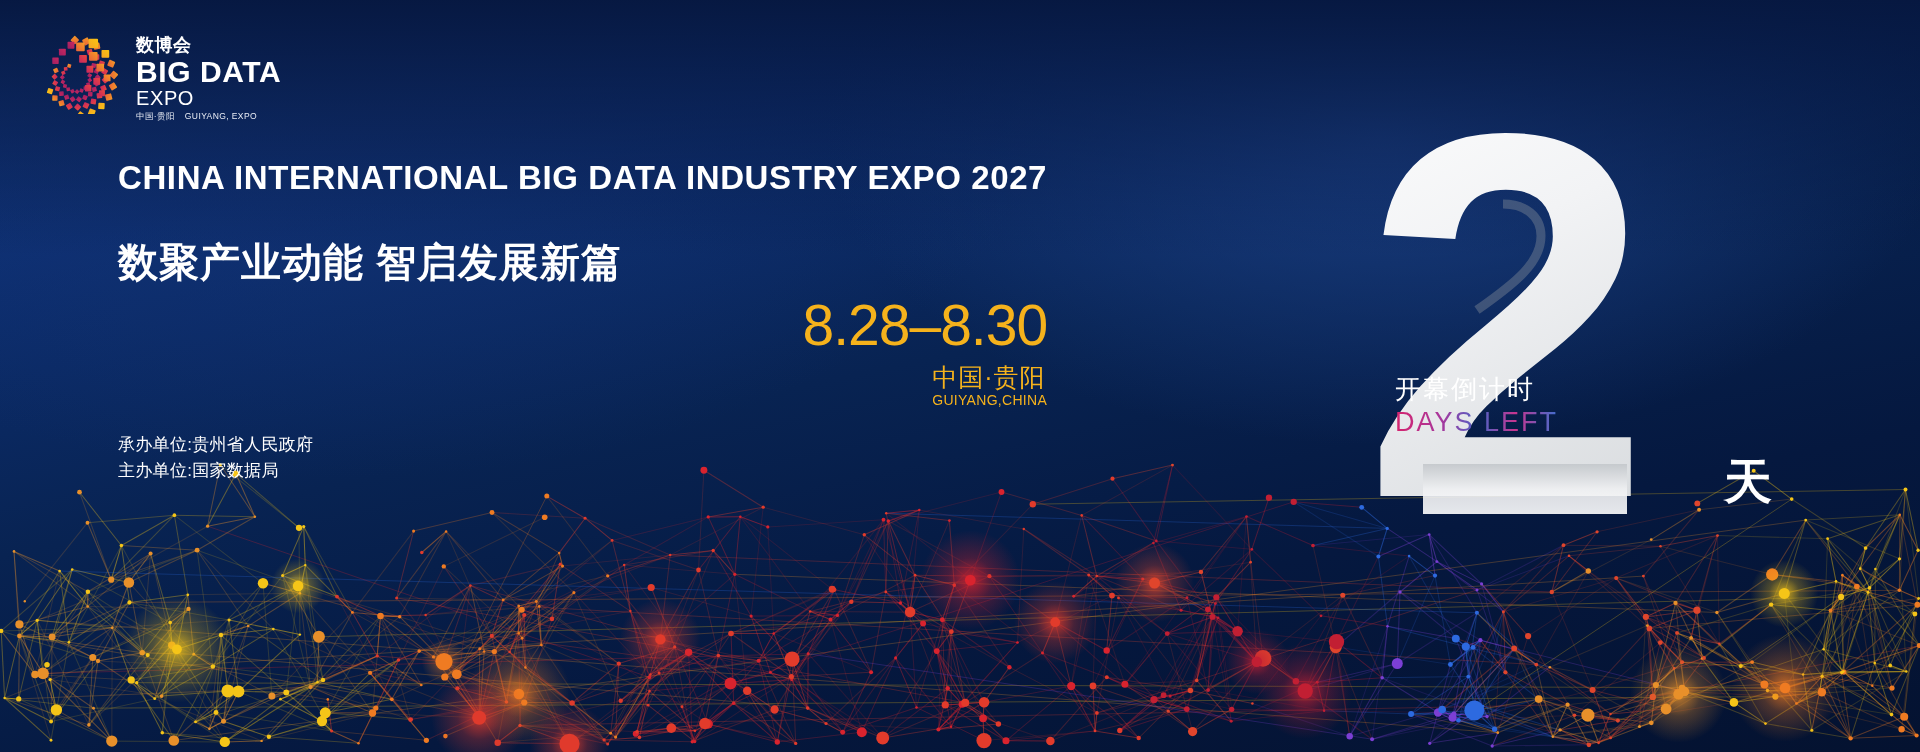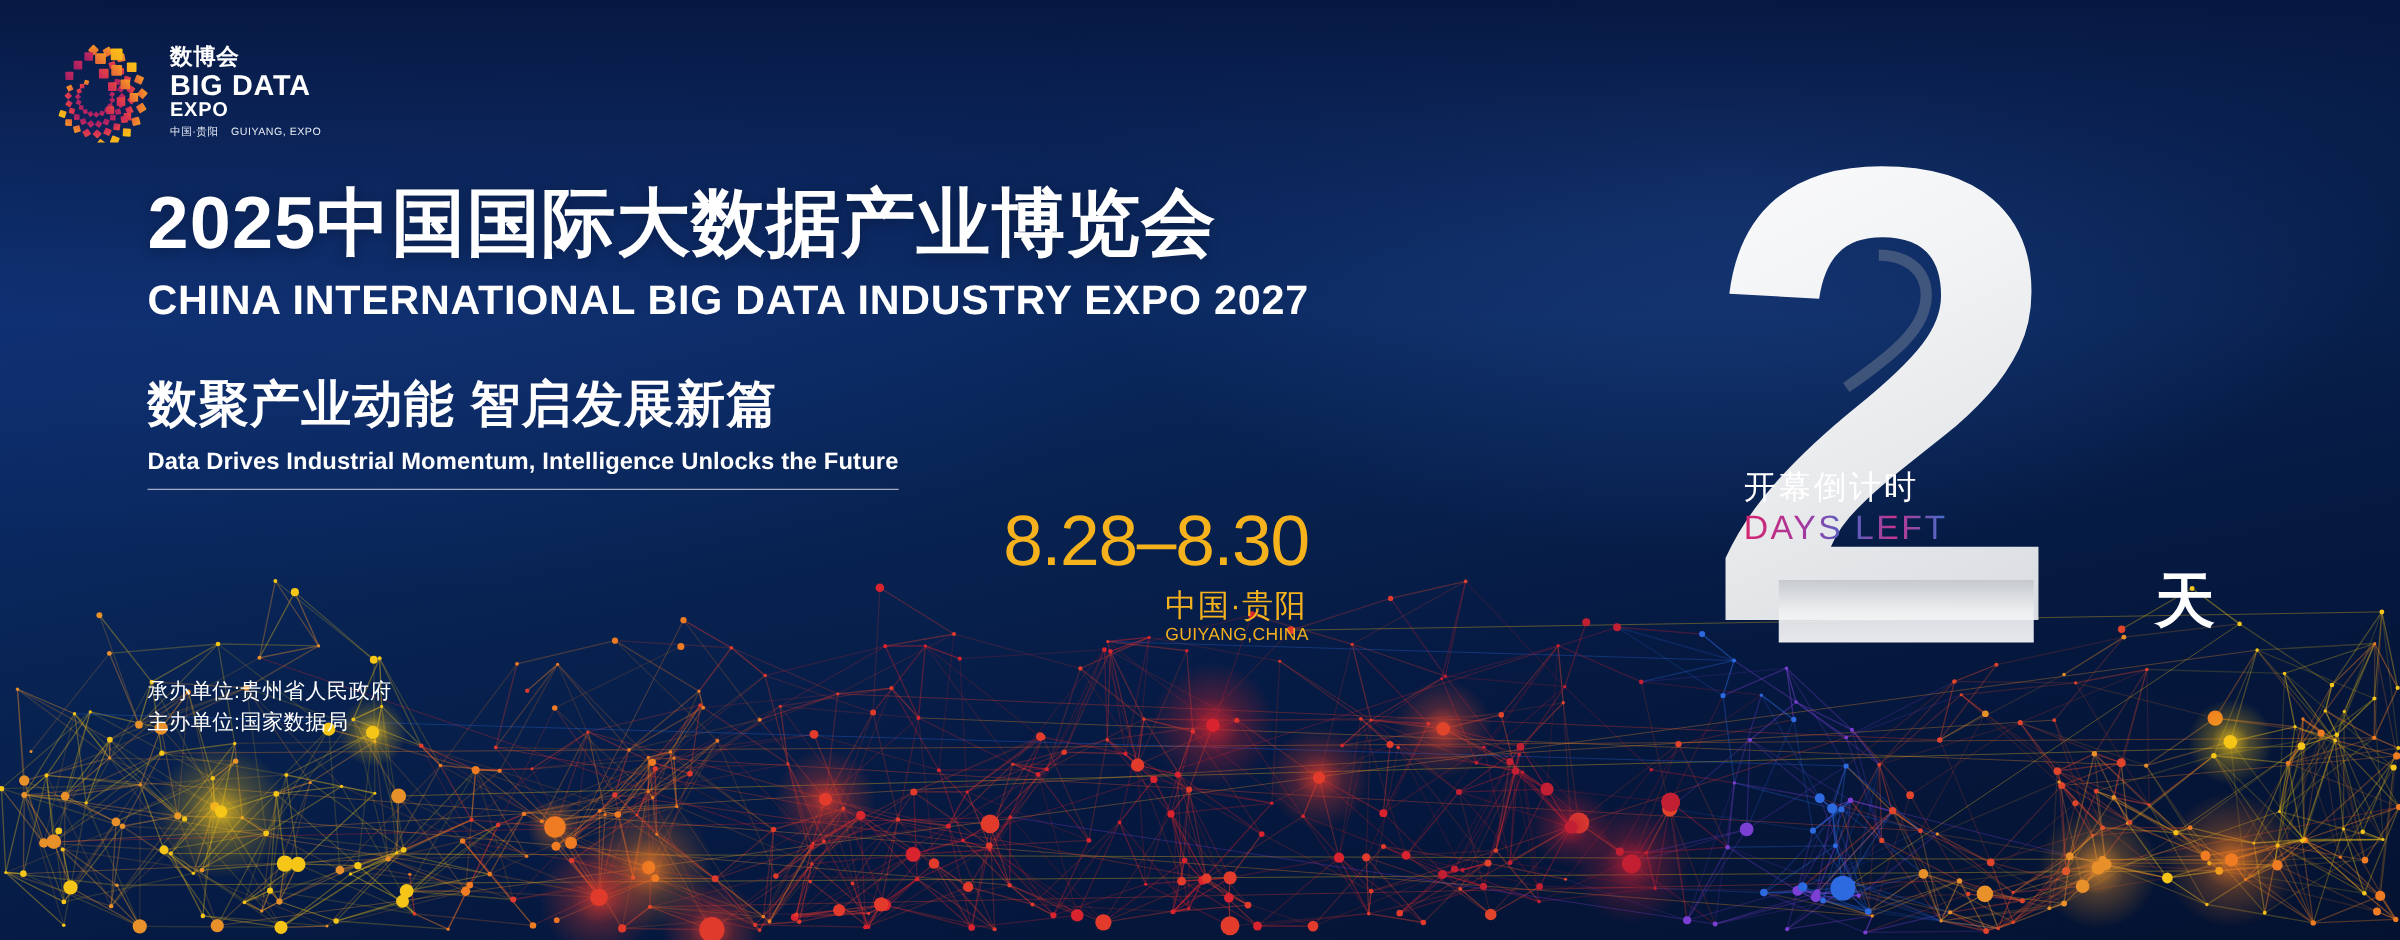--- a/index.html
+++ b/index.html
@@ -14,22 +14,22 @@
   
   #net{position:absolute;left:0;bottom:0;width:1920px;height:300px;}
   #glow{position:absolute;left:0;bottom:0;width:1920px;height:300px;pointer-events:none;}
   .vig{position:absolute;inset:0;pointer-events:none;
        background:linear-gradient(to bottom, rgba(6,23,63,.95) 0%, rgba(6,23,63,0) 34%);}
   
   #logo{position:absolute;left:40px;top:28px;display:flex;align-items:flex-start;gap:10px;}
   #logomark{width:86px;height:86px;flex:0 0 86px;}
   #logotext{padding-top:8px;color:#fff;line-height:1;}
   .lt-cn{font-size:18px;font-weight:700;letter-spacing:.5px;margin-bottom:3px;}
-  .lt-big{font-size:23px;font-weight:700;letter-spacing:.6px;margin-bottom:1px;}
-  .lt-expo{font-size:16px;font-weight:700;letter-spacing:.6px;margin-bottom:4px;}
+  .lt-big{font-size:30px;font-weight:700;letter-spacing:.6px;margin-bottom:1px;}
+  .lt-expo{font-size:20px;font-weight:400;letter-spacing:.6px;margin-bottom:4px;}
   .lt-loc{font-size:8.5px;letter-spacing:.4px;white-space:nowrap;color:#e8ecf5;}
   .lt-loc .sep{display:inline-block;width:10px;}
   
   #copy{position:absolute;left:118px;top:148px;}
   #title-cn{
     color:#fff;font-size:59px;font-weight:800;letter-spacing:1px;line-height:1.05;
     white-space:nowrap;text-shadow:0 2px 10px rgba(0,0,0,.28);
   }
   #title-en{
     color:#fff;font-size:33px;font-weight:700;letter-spacing:.6px;line-height:1.1;
@@ -2211,24 +2211,22 @@
     </svg>
     <div id="logotext">
       <div class="lt-cn">数博会</div>
       <div class="lt-big">BIG DATA</div>
       <div class="lt-expo">EXPO</div>
       <div class="lt-loc"><span>中国·贵阳</span><span class="sep"></span><span>GUIYANG, EXPO</span></div>
     </div>
   </div>
 
   <div id="copy">
-    <div id="title-cn">2025中国国际大数据产业博览会</div>
     <div id="title-en">CHINA INTERNATIONAL BIG DATA INDUSTRY EXPO 2027</div>
     <div id="slogan-cn">数聚产业动能  智启发展新篇</div>
-    <div id="slogan-en">Data Drives Industrial Momentum, Intelligence Unlocks the Future</div>
 
     <div id="datarow">
       <div id="dates">8.28–8.30</div>
       <div id="place">
         <div id="place-cn">中国·贵阳</div>
         <div id="place-en">GUIYANG,CHINA</div>
       </div>
     </div>
 
     <div id="orgs">

